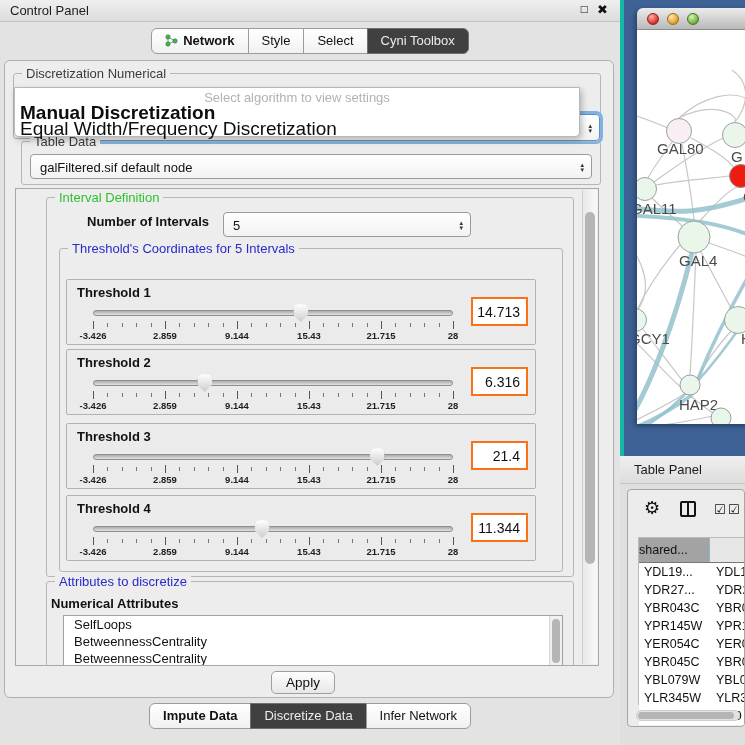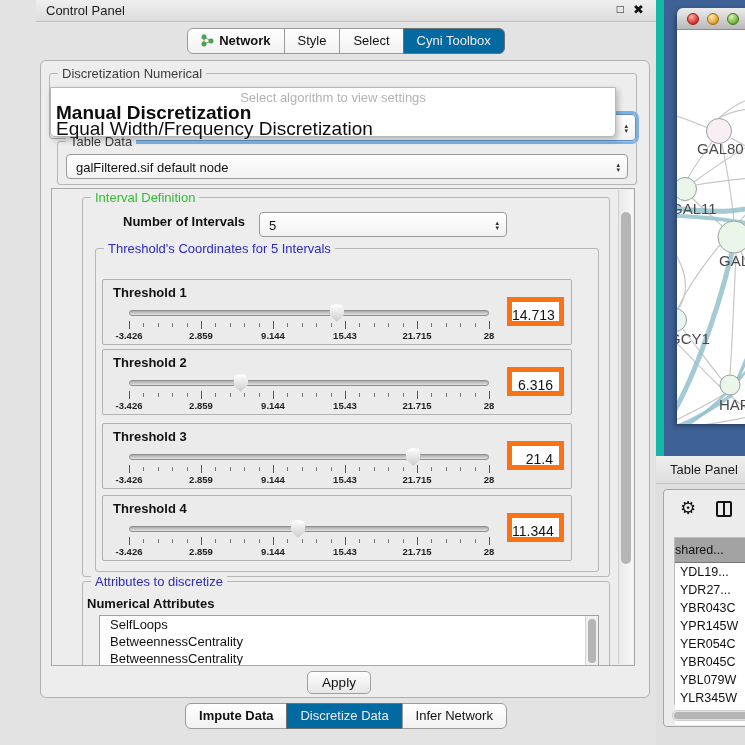--- a/index.html
+++ b/index.html
@@ -1,33 +1,33 @@
 <!DOCTYPE html>
 <html><head>
 <meta charset="utf-8">
 <style>
   * { margin:0; padding:0; box-sizing:border-box; }
   html,body { width:745px; height:745px; }
   body { font-family:"Liberation Sans","DejaVu Sans",sans-serif; background:#e3e3e3; position:relative; overflow:hidden; }
 
-  #app { position:absolute; inset:0; width:603px; height:745px;margin-left:36px; }
+  #app { position:absolute; inset:0; width:603px; height:745px; }
 
   
   .left-panel { position:absolute; left:0; top:0; width:620px; height:745px; background:#e3e3e3; }
   .cp-titlebar { position:absolute; left:0; top:0; width:620px; height:22px; background:linear-gradient(#efefef,#dcdcdc); border-bottom:1px solid #c2c2c2; }
   .cp-title { position:absolute; left:10px; top:3px; font-size:13px; color:#1c1c1c; }
   .cp-float { position:absolute; right:32px; top:2px; font-size:12px; color:#111; cursor:default; }
   .cp-close { position:absolute; right:12px; top:2px; font-size:13px; font-weight:bold; color:#111; cursor:default; }
 
   .top-tabs { position:absolute; left:0; top:28px; width:620px; display:flex; justify-content:center; }
   .seg { display:inline-flex; }
   .seg-tab { background:linear-gradient(#ffffff,#f1f1f1); border:1px solid #9b9b9b; margin-left:-1px; padding:4px 13px 5px 13px; font-size:13px; color:#111; display:flex; align-items:center; gap:5px; }
   .seg-tab:first-child { border-radius:6px 0 0 6px; margin-left:0;font-weight:bold; }
   .seg-tab:last-child { border-radius:0 6px 6px 0; }
-  .seg-tab.selected { background:#0369a1; color:#ececec; border-color:#6f6f6f; }
+  .seg-tab.selected { background:#404040; color:#ececec; border-color:#6f6f6f; }
 
   .main-box { position:absolute; left:4px; top:60px; width:610px; height:638px; background:#ededed; border:1px solid #b0b0b0; border-radius:6px; }
 
   .group { position:relative; border:1px solid #b6b6b6; border-radius:3px; }
   .group-label { position:absolute; top:-8px; left:8px; background:#ededed; padding:0 4px; font-size:13px; white-space:nowrap; }
   .lbl-green { color:#2fbf2f; }
   .lbl-blue { color:#2929cc; }
   .lbl-dark { color:#3c3c3c; }
 
   .algo-group { position:absolute; left:8px; top:12px; width:588px; height:66px; }
@@ -61,36 +61,36 @@
   .slider { position:absolute; left:26px; top:22px; width:360px; height:20px; }
   .track { position:absolute; left:0; right:0; top:8px; height:6px; border-radius:3px; background:linear-gradient(#ababab,#e2e2e2); border:1px solid #8f8f8f; }
   .thumb { position:absolute; top:2px; width:15px; height:18px; transform:translateX(-50%); background:linear-gradient(#ffffff,#cccccc); clip-path:polygon(0 32%,14% 6%,50% 0,86% 6%,100% 32%,100% 60%,50% 100%,0 60%); filter:drop-shadow(0 0 1px #6f6f6f); }
   .ticks-minor { position:absolute; left:26px; top:43px; width:361px; height:4px; background:repeating-linear-gradient(to right,#777 0 1px,transparent 1px 14.4px); }
   .ticks-major { position:absolute; left:26px; top:41px; width:361px; height:8px; background:repeating-linear-gradient(to right,#555 0 1px,transparent 1px 72px); }
   .scale { position:absolute; left:26px; top:50px; width:360px; height:12px; font-size:9.5px; font-weight:bold; color:#1e1e1e; }
   .scale span { position:absolute; transform:translateX(-50%); white-space:nowrap; }
   .scale span:nth-child(1){left:0%} .scale span:nth-child(2){left:20%}
   .scale span:nth-child(3){left:40%} .scale span:nth-child(4){left:60%}
   .scale span:nth-child(5){left:80%} .scale span:nth-child(6){left:100%}
-  .thr-value { position:absolute; right:7px; top:17px; width:57px; height:29px; border:5px solid #f97316; background:#fff; font-size:14px; color:#111; text-align:right; line-height:27px; padding-right:6px; }
+  .thr-value { position:absolute; right:7px; top:17px; width:57px; height:29px; border:2px solid #f97316; background:#fff; font-size:14px; color:#111; text-align:right; line-height:27px; padding-right:6px; }
 
   .attr-group { position:absolute; left:30px; top:392px; width:528px; height:100px; }
   .attr-sub { position:absolute; left:4px; top:14px; font-size:13px; font-weight:bold; color:#111; }
   .attr-list { position:absolute; left:16px; top:33px; width:500px; height:53px; background:#fff; border:1px solid #a0a0a0; overflow:hidden; }
   .attr-item { font-size:13px; color:#111; line-height:17px; padding-left:10px; white-space:nowrap; }
   .attr-scroll { position:absolute; right:0; top:0; bottom:0; width:13px; background:#f0f0f0; border-left:1px solid #d5d5d5; }
   .attr-scroll .thumb-v { position:absolute; left:2px; top:3px; width:8px; height:44px; border-radius:4px; background:#b5b5b5; }
 
   .apply-btn { position:absolute; left:266px; top:610px; width:64px; height:23px; background:linear-gradient(#fefefe,#e7e7e7); border:1px solid #9f9f9f; border-radius:5px; font-size:13.5px; color:#111; text-align:center; line-height:21px; }
 
   .bottom-tabs { position:absolute; left:0; top:703px; width:620px; display:flex; justify-content:center; }
 
   
   .right-panel { position:absolute; left:620px; top:0; width:125px; height:745px; background:#dfdfdf; }
-  .blue-area { position:absolute; left:0; top:0; width:125px; height:456px; background:#3e6296; border-left:8px solid #14b8a6; }
+  .blue-area { position:absolute; left:0; top:0; width:125px; height:456px; background:#3e6296; border-left:4px solid #14b8a6; }
   .net-window { position:absolute; left:13px; top:8px; width:112px; height:416px; border-top-left-radius:6px; overflow:hidden; box-shadow:-2px 2px 5px rgba(0,0,0,0.35); }
   .net-titlebar { position:absolute; left:0; top:0; right:0; height:22px; background:linear-gradient(#ececec,#b9b9b9); border-bottom:1px solid #8d8d8d; display:flex; align-items:center; gap:8px; padding-left:10px; }
   .light { width:12px; height:12px; border-radius:50%; }
   .light.red   { background:radial-gradient(circle at 35% 28%, #ffb0ad, #e0403a 60%, #9c221e); border:1px solid #8d211e; }
   .light.yellow{ background:radial-gradient(circle at 35% 28%, #ffe8ae, #e8a93b 60%, #a97617); border:1px solid #9a6d16; }
   .light.green { background:radial-gradient(circle at 35% 28%, #d8f2b8, #7cb94b 60%, #47851f); border:1px solid #44781e; }
   .net-canvas { position:absolute; left:0; top:22px; right:0; bottom:0; background:#ffffff; overflow:hidden; }
   .net-canvas svg { position:absolute; left:0; top:0; }
   .node { position:absolute; border-radius:50%; border:1.5px solid #9aa0a0; background:#eaf6ea; transform:translate(-50%,-50%); }
   .node.pink { background:#f8eef3; }

